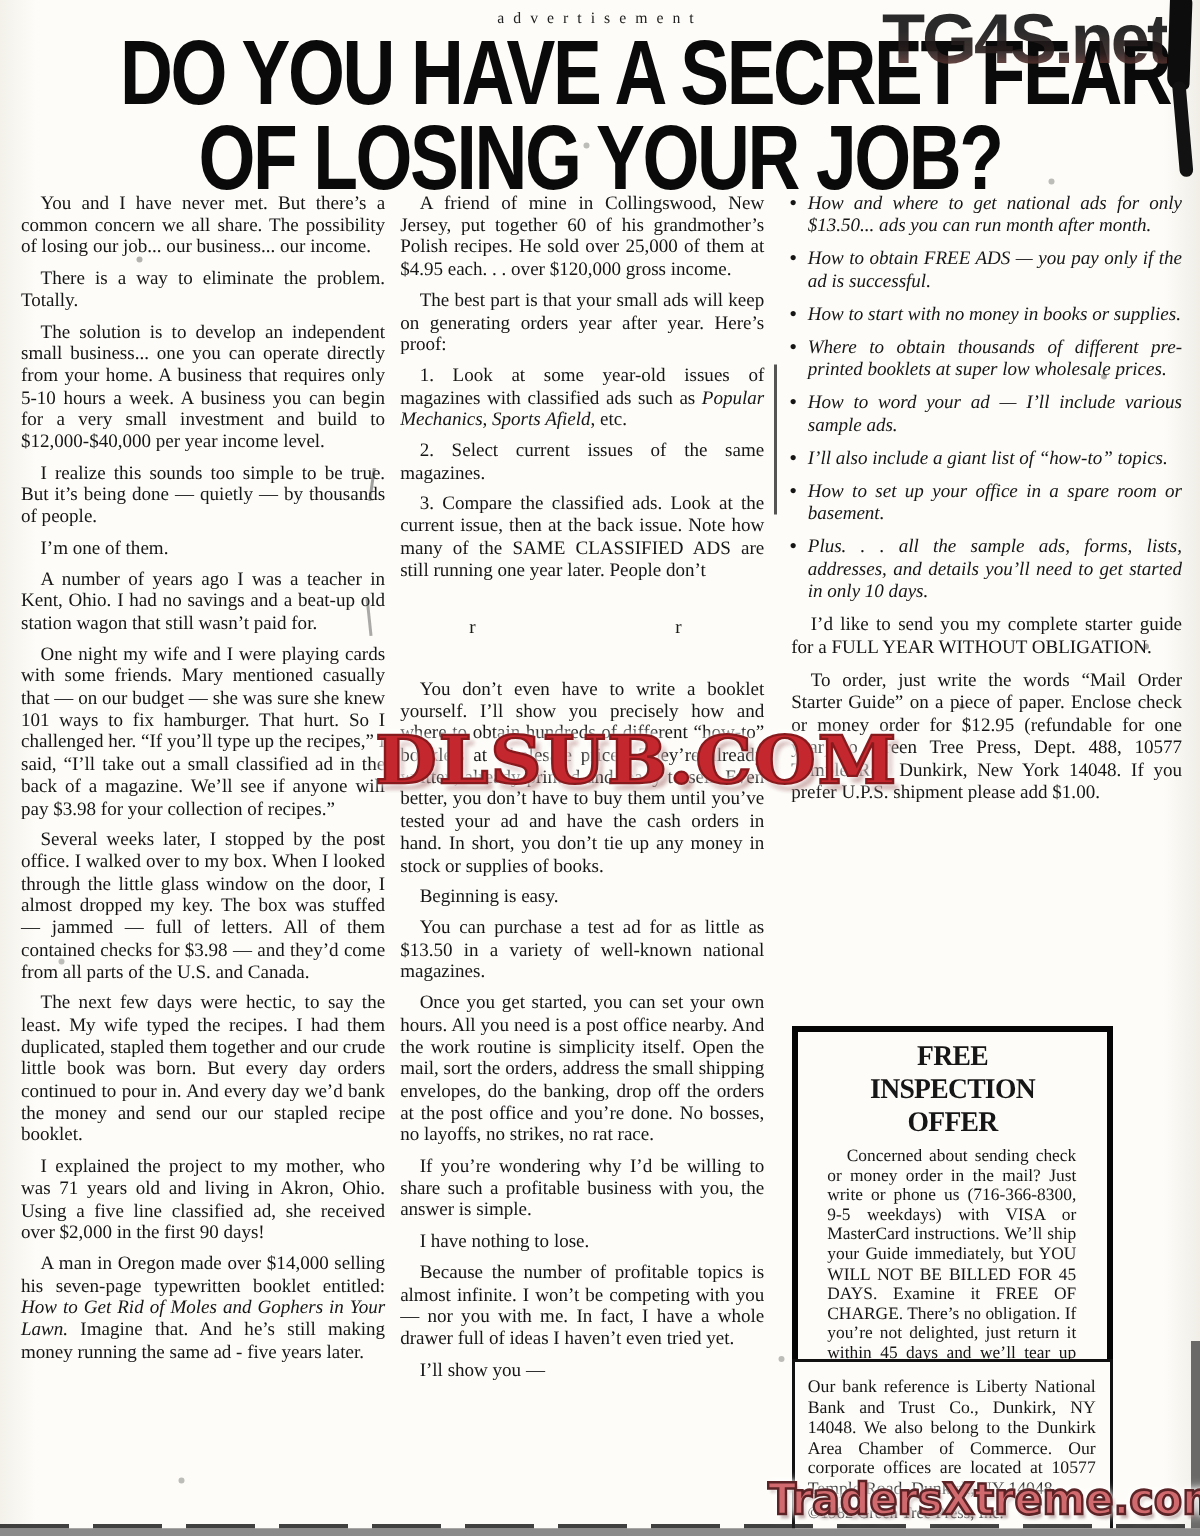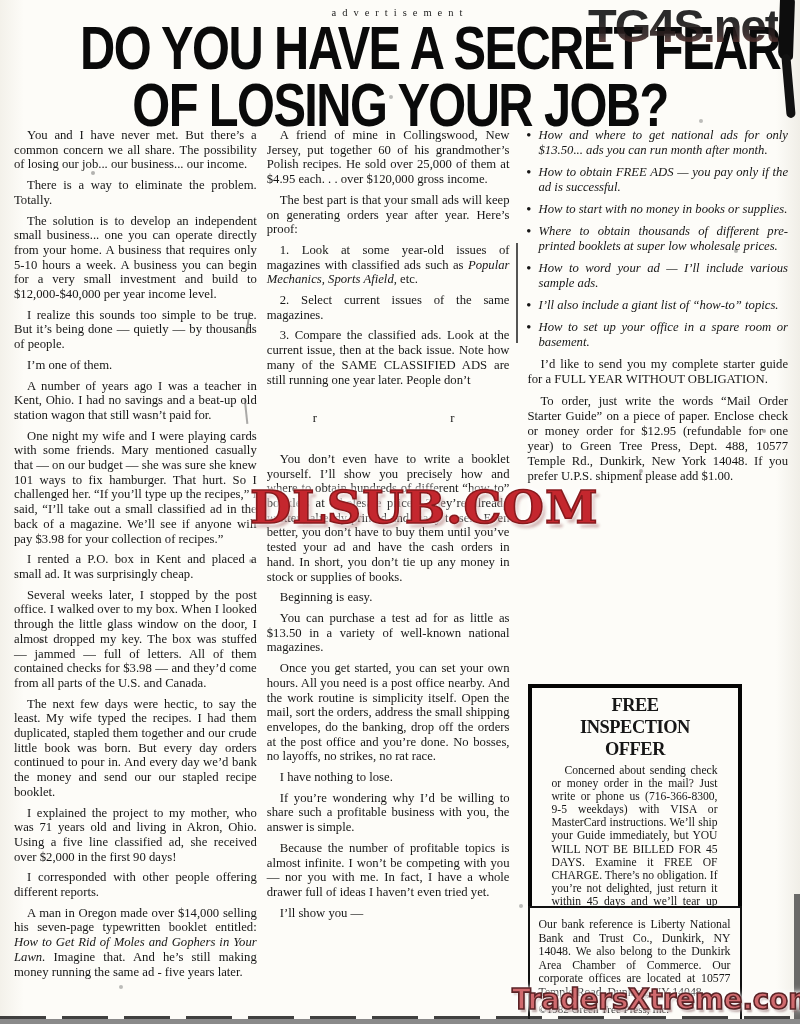--- a/index.html
+++ b/index.html
@@ -93,54 +93,53 @@
   <div class="cols">
 
     <div class="col col1">
       <p>You and I have never met. But there’s a common concern we all share. The possibility of losing our job... our business... our income.</p>
       <p>There is a way to eliminate the problem. Totally.</p>
       <p>The solution is to develop an independent small business... one you can operate directly from your home. A business that requires only 5-10 hours a week. A business you can begin for a very small investment and build to $12,000-$40,000 per year income level.</p>
       <p>I realize this sounds too simple to be true. But it’s being done — quietly — by thousands of people.</p>
       <p>I’m one of them.</p>
       <p>A number of years ago I was a teacher in Kent, Ohio. I had no savings and a beat-up old station wagon that still wasn’t paid for.</p>
       <p>One night my wife and I were playing cards with some friends. Mary mentioned casually that — on our budget — she was sure she knew 101 ways to fix hamburger. That hurt. So I challenged her. “If you’ll type up the recipes,” I said, “I’ll take out a small classified ad in the back of a magazine. We’ll see if anyone will pay $3.98 for your collection of recipes.”</p>
-      <p>I rented a P.O. box in Kent and placed a small ad. It was surprisingly cheap.</p>
       <p>Several weeks later, I stopped by the post office. I walked over to my box. When I looked through the little glass window on the door, I almost dropped my key. The box was stuffed — jammed — full of letters. All of them contained checks for $3.98 — and they’d come from all parts of the U.S. and Canada.</p>
       <p>The next few days were hectic, to say the least. My wife typed the recipes. I had them duplicated, stapled them together and our crude little book was born. But every day orders continued to pour in. And every day we’d bank the money and send our our stapled recipe booklet.</p>
       <p>I explained the project to my mother, who was 71 years old and living in Akron, Ohio. Using a five line classified ad, she received over $2,000 in the first 90 days!</p>
-      <p>I corresponded with other people offering different reports.</p>
       <p><span>A man in Oregon made over $14,000 selling his seven-page typewritten booklet entitled: </span><i>How to Get Rid of Moles and Gophers in Your Lawn.</i><span> Imagine that. And he’s still making money running the same ad - five years later.</span></p>
     </div>
 
     <div class="col col2">
       <p>A friend of mine in Collingswood, New Jersey, put together 60 of his grandmother’s Polish recipes. He sold over 25,000 of them at $4.95 each. . . over $120,000 gross income.</p>
       <p>The best part is that your small ads will keep on generating orders year after year. Here’s proof:</p>
       <p><span>1. Look at some year-old issues of magazines with classified ads such as </span><i>Popular Mechanics, Sports Afield</i><span>, etc.</span></p>
       <p>2. Select current issues of the same magazines.</p>
       <p style="margin-bottom:2px">3. Compare the classified ads. Look at the current issue, then at the back issue. Note how many of the SAME CLASSIFIED ADS are still running one year later. People don’t</p>
       <div class="obscured">r                                          r</div>
       <p>You don’t even have to write a booklet yourself. I’ll show you precisely how and where to obtain hundreds of different “how-to” booklets at wholesale prices. They’re already written, already printed and ready to sell. Even better, you don’t have to buy them until you’ve tested your ad and have the cash orders in hand. In short, you don’t tie up any money in stock or supplies of books.</p>
       <p>Beginning is easy.</p>
       <p>You can purchase a test ad for as little as $13.50 in a variety of well-known national magazines.</p>
       <p>Once you get started, you can set your own hours. All you need is a post office nearby. And the work routine is simplicity itself. Open the mail, sort the orders, address the small shipping envelopes, do the banking, drop off the orders at the post office and you’re done. No bosses, no layoffs, no strikes, no rat race.</p>
+      <p>If you’re wondering why I’d be willing to share such a profitable business with you, the answer is simple.</p>
       <p>I have nothing to lose.</p>
-      <p>If you’re wondering why I’d be willing to share such a profitable business with you, the answer is simple.</p>
       <p>Because the number of profitable topics is almost infinite. I won’t be competing with you — nor you with me. In fact, I have a whole drawer full of ideas I haven’t even tried yet.</p>
       <p class="lastline">I’ll show you —</p>
     </div>
 
     <div class="col col3">
       <ul class="bullets">
         <li>How and where to get national ads for only $13.50... ads you can run month after month.</li>
         <li>How to obtain FREE ADS — you pay only if the ad is successful.</li>
         <li>How to start with no money in books or supplies.</li>
         <li>Where to obtain thousands of different pre-printed booklets at super low wholesale prices.</li>
         <li>How to word your ad — I’ll include various sample ads.</li>
         <li>I’ll also include a giant list of “how-to” topics.</li>
         <li>How to set up your office in a spare room or basement.</li>
+        <li>Plus. . . all the sample ads, forms, lists, addresses, and details you’ll need to get started in only 10 days.</li>
       </ul>
       <p>I’d like to send you my complete starter guide for a FULL YEAR WITHOUT OBLIGATION.</p>
       <p>To order, just write the words “Mail Order Starter Guide” on a piece of paper. Enclose check or money order for $12.95 (refundable for one year) to Green Tree Press, Dept. 488, 10577 Temple Rd., Dunkirk, New York 14048. If you prefer U.P.S. shipment please add $1.00.</p>
 
       <div class="offer-box">
         <div class="offer-title">FREE INSPECTION OFFER</div>
         <p class="offer-body">Concerned about sending check or money order in the mail? Just write or phone us (716-366-8300, 9-5 weekdays) with VISA or MasterCard instructions. We’ll ship your Guide immediately, but YOU WILL NOT BE BILLED FOR 45 DAYS. Examine it FREE OF CHARGE. There’s no obligation. If you’re not delighted, just return it within 45 days and we’ll tear up your charge card instructions. You will not be billed. And, if you keep the Guide, you have our regular 12 month money back guarantee.</p>
       </div>
 
       <div class="ref-box">

